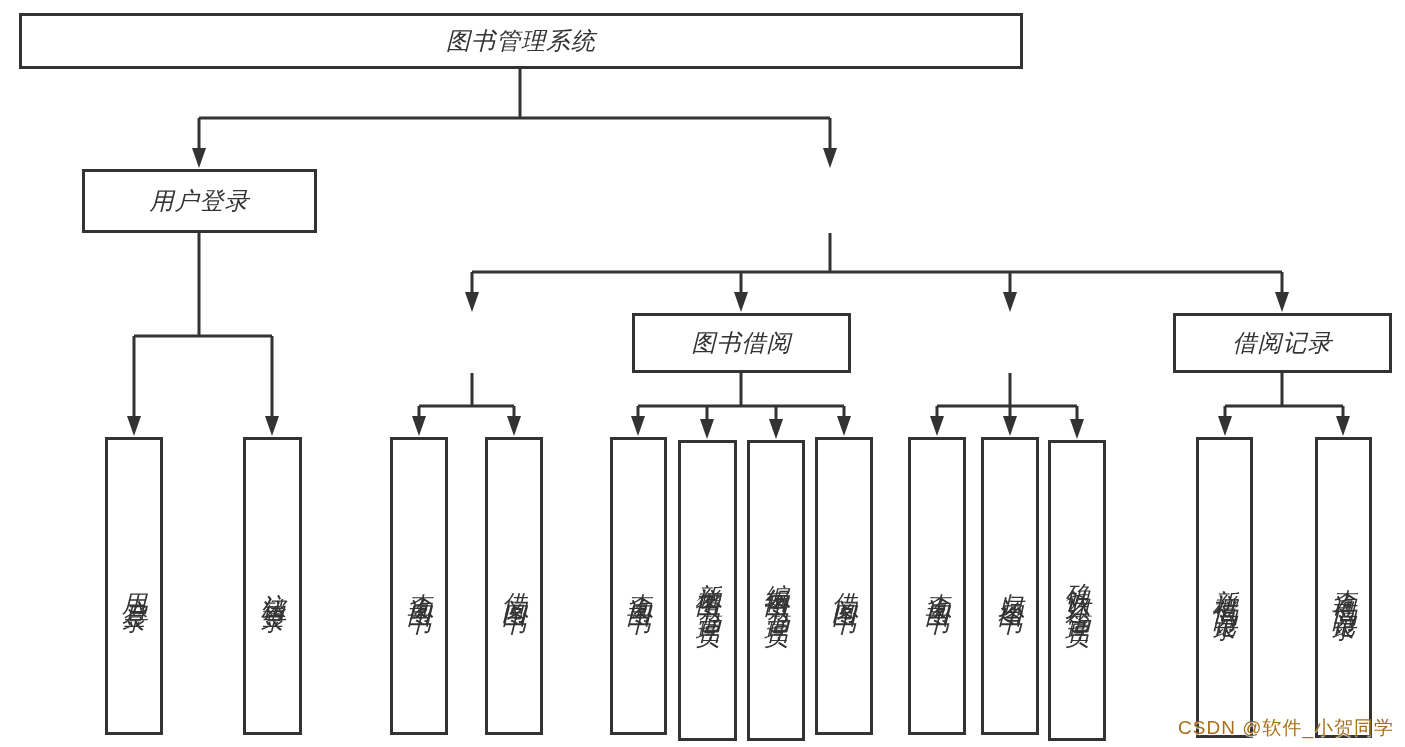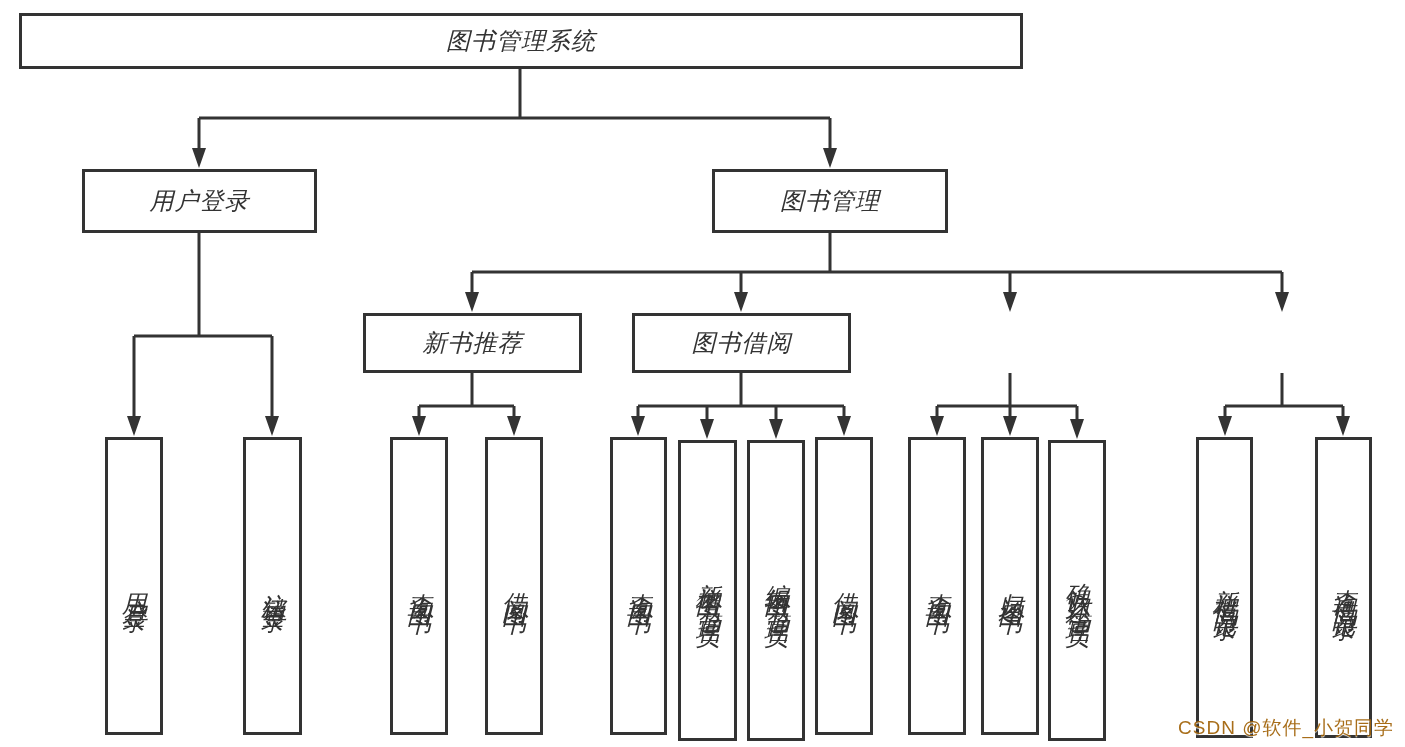--- a/index.html
+++ b/index.html
@@ -92,29 +92,26 @@
     </g>
   </svg>
 
   <div class="node" id="b-root">
     <span>图书管理系统</span>
   </div>
 
   <div class="node" id="b-login2">
     <span>用户登录</span>
   </div>
-  <div class="node" id="b-mgmt">
-    <span>图书管理</span>
-  </div>
 
-  <div class="node" id="b-rec">
-    <span>新书推荐</span>
-  </div>
   <div class="node" id="b-bor">
     <span>图书借阅</span>
+  </div>
+  <div class="node" id="b-his">
+    <span>借阅记录</span>
   </div>
 
   <div class="node v" id="l-login">
     <span>用户登录</span>
   </div>
   <div class="node v" id="l-logout">
     <span>注销登录</span>
   </div>
 
   <div class="node v" id="l-rec-q">

